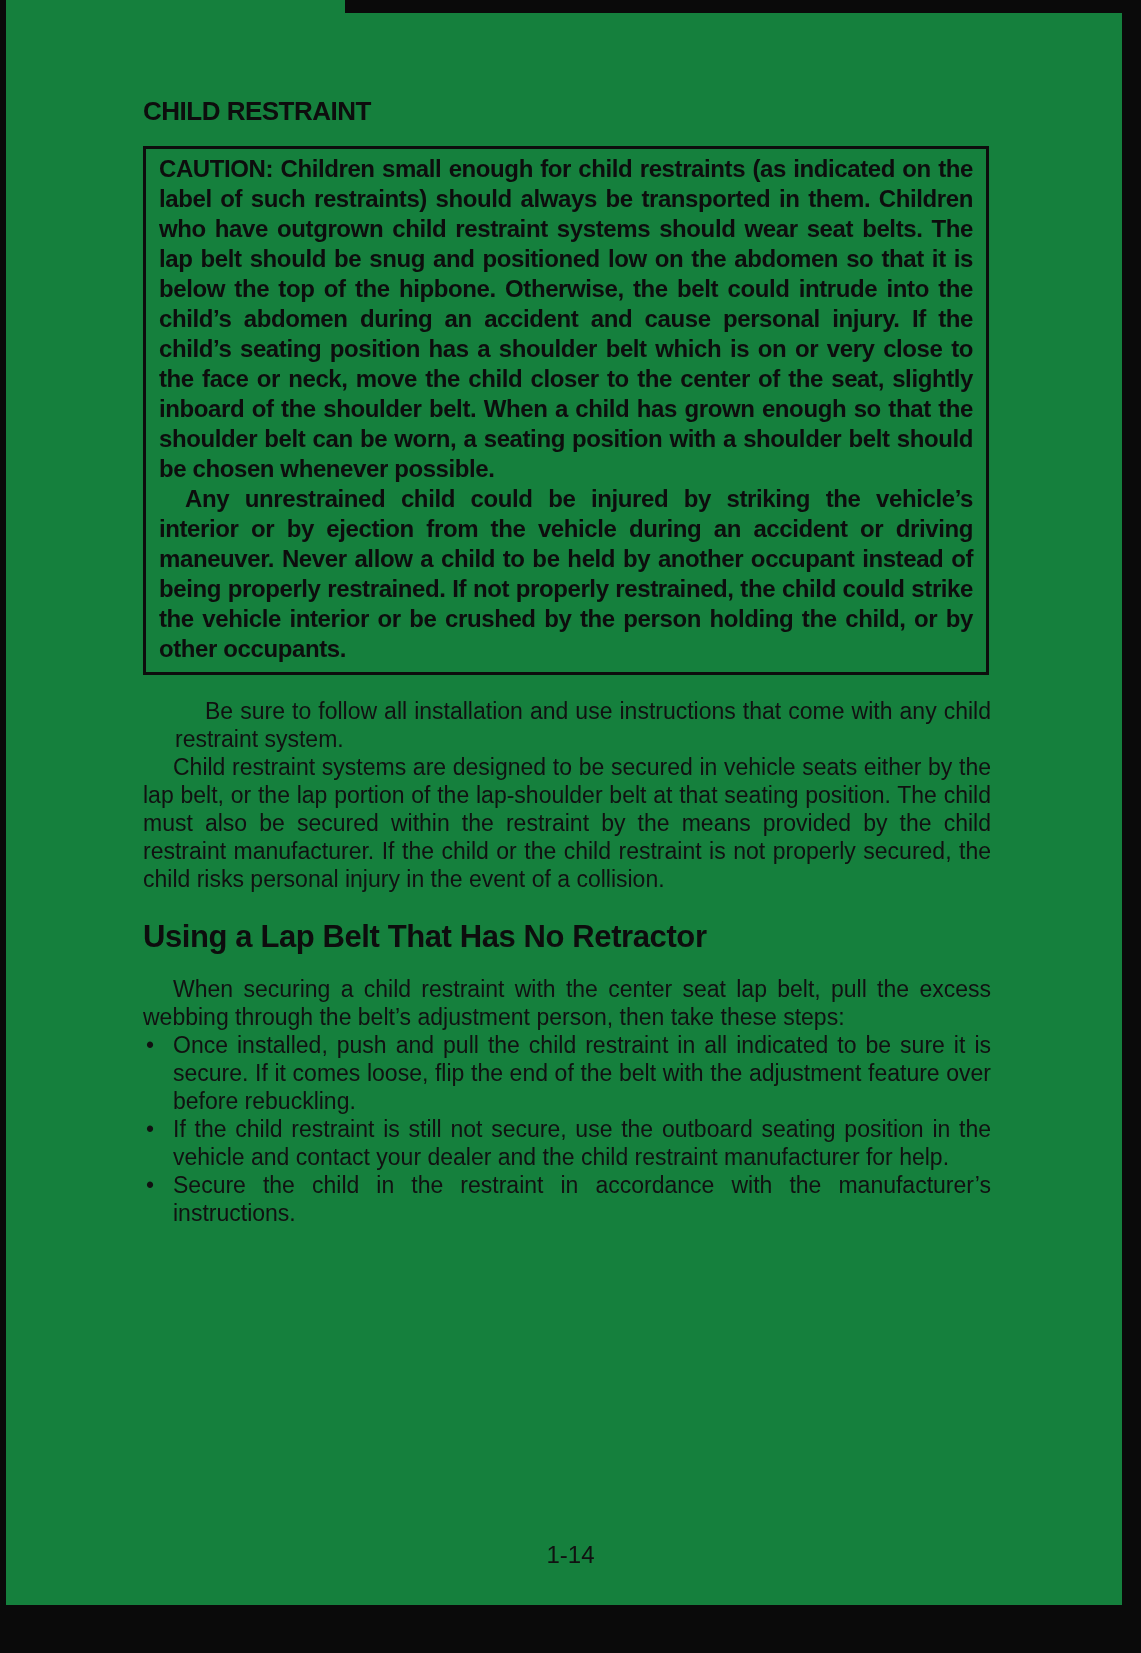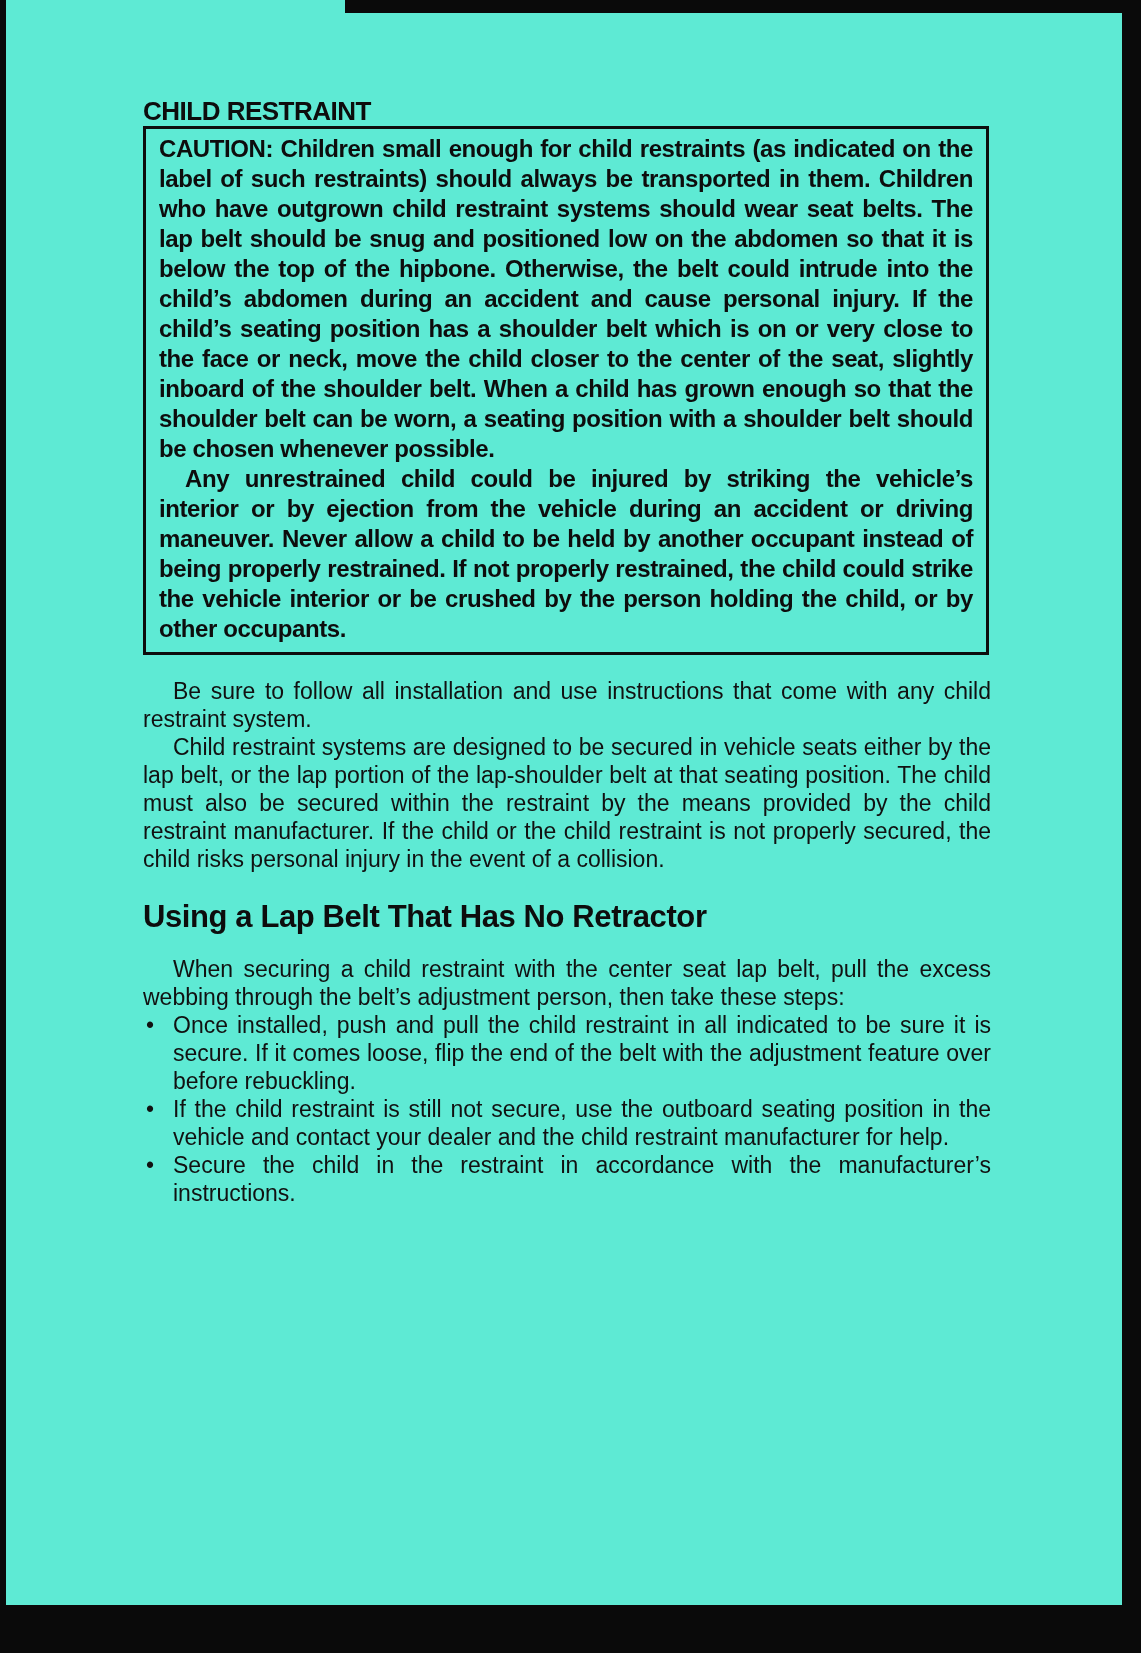--- a/index.html
+++ b/index.html
@@ -1,19 +1,19 @@
 <!DOCTYPE html>
 <html><head>
 <meta charset="utf-8">
 <style>
   html,body{margin:0;padding:0;background:#ffffff;}
   .page{
     position:relative;
     width:1141px;height:1653px;
-    background:#5eead4;
+    background:#15803d;
     color:#0d0d0d;
     font-family:"Liberation Sans", sans-serif;
     overflow:hidden;
   }
   
   .scan-bar{position:absolute;background:#0a0a0a;}
   .scan-top{left:345px;top:0;width:796px;height:13px;}
   .scan-left{left:0;top:0;width:6px;height:1653px;}
   .scan-right{left:1122px;top:0;width:19px;height:1653px;}
   .scan-bottom{left:0;top:1605px;width:1141px;height:48px;}
@@ -26,20 +26,21 @@
   .doc-title{
     margin:0;
     padding-top:96px;
     font-size:26px;
     line-height:30px;
     font-weight:bold;
     letter-spacing:-0.5px;
     color:#0d0d0d;
   }
   .caution-box{
+    margin-top:20px;
     border:3px solid #0d0d0d;
     padding:5px 13px 8px 13px;
     width:814px;
   }
   .caution-box p{
     margin:0;
     font-size:24px;
     line-height:30px;
     font-weight:bold;
     text-align:justify;
@@ -49,21 +50,21 @@
   .caution-box p.indented{text-indent:26px;}
 
   .body-text p{
     margin:0;
     font-size:23px;
     line-height:28px;
     text-align:justify;
     text-indent:30px;
     color:#111111;
   }
-  .body-text p:first-child{margin-top:22px;}
+  .body-text p:first-child{margin-top:22px;margin-left:32px;}
 
   .section-heading{
     margin:30px 0 24px 0;
     font-size:31px;
     line-height:28px;
     font-weight:bold;
     letter-spacing:-0.4px;
     color:#0d0d0d;
   }
   .steps-intro{
@@ -140,14 +141,15 @@
         <span>If the child restraint is still not secure, use the outboard seating position in the vehicle and contact your dealer and the child restraint manufacturer for help.</span>
       </li>
       <li>
         <span class="bullet">•</span>
         <span>Secure the child in the restraint in accordance with the manufacturer’s instructions.</span>
       </li>
     </ul>
 
   </div>
 
+  <div class="page-number">1-14</div>
 
 </div>
 
 </body></html>

